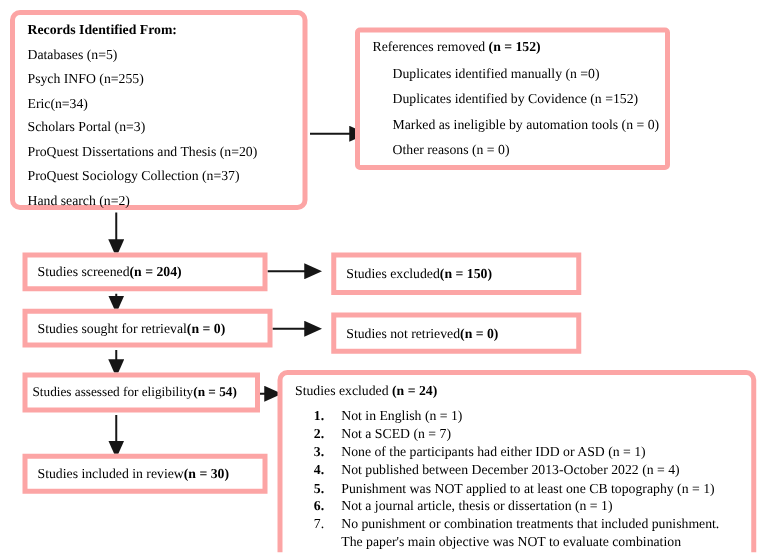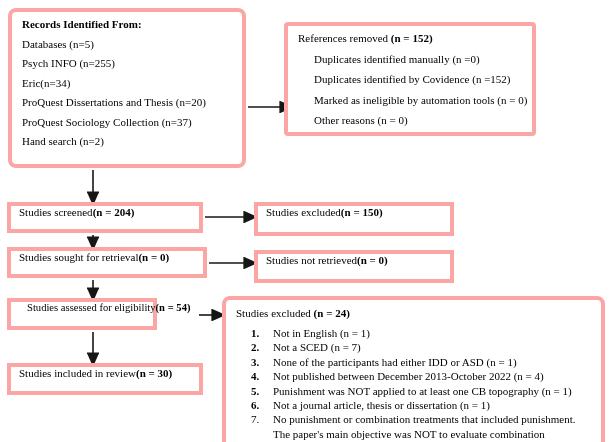--- a/index.html
+++ b/index.html
@@ -9,35 +9,35 @@
     overflow:hidden;
   }
   .arrows{position:absolute;left:0;top:0;pointer-events:none;}
   .fl{stroke:#161616;stroke-width:1.6;marker-end:url(#ah);}
   .box{
     position:absolute;box-sizing:border-box;background:#fff;
     border:4px solid #fca5a5;font-size:11px;
   }
   .rounded{border-radius:8px;}
   .slight{border-radius:4px;}
-  .small{display:flex;padding-left:8px;white-space:nowrap;}
+  .small{display:flex;align-items:center;padding-left:8px;white-space:nowrap;margin-left:11px;}
   .b{font-weight:bold;}
   
   #b-records{left:8px;top:8px;width:238px;height:160px;padding:3px 10px 0 10px;}
   #b-records .line{line-height:19.5px;white-space:nowrap;}
   
   #b-refs{left:284px;top:22px;width:252px;height:114px;padding:2px 8px 0 10px;}
   #b-refs .line{line-height:20.5px;white-space:nowrap;}
   #b-refs .indent{padding-left:16px;}
   
   #b-screened{left:7px;top:202px;width:196px;height:31px;}
   #b-excl150{left:254px;top:202px;width:200px;height:34px;}
   #b-sought{left:7px;top:247px;width:200px;height:31px;}
   #b-notret{left:254px;top:250px;width:200px;height:33px;}
-  #b-assessed{left:7px;top:298px;width:150px;height:32px;padding-left:16px;font-size:10.6px;}
+  #b-assessed{left:7px;top:298px;width:190px;height:32px;padding-left:4px;font-size:10.6px;}
   #b-included{left:7px;top:363px;width:196px;height:32px;}
   
   #b-excl24{left:222px;top:296px;width:383px;height:162px;padding:5px 8px 0 10px;border-radius:8px;}
   #b-excl24 .title{line-height:17px;white-space:nowrap;}
   #b-excl24 .ol{margin:4px 0 0 15px;}
   .item{display:flex;line-height:14.4px;}
   .item .num{font-weight:bold;width:17px;flex:0 0 17px;text-align:left;}
   .item .itxt{flex:1;padding-left:5px;}
   .item:last-child .num{font-weight:normal;}
 </style>
@@ -60,20 +60,21 @@
     <line class="fl" x1="93" y1="280" x2="93" y2="289"></line>
     <line class="fl" x1="199" y1="315" x2="213" y2="315"></line>
     <line class="fl" x1="93" y1="332" x2="93" y2="354"></line>
   </svg>
 
   <div class="box rounded" id="b-records">
     <div class="line b">Records Identified From:</div>
     <div class="line">Databases (n=5)</div>
     <div class="line">Psych INFO (n=255)</div>
     <div class="line">Eric(n=34)</div>
+    <div class="line">Scholars Portal (n=3)</div>
     <div class="line">ProQuest Dissertations and Thesis (n=20)</div>
     <div class="line">ProQuest Sociology Collection (n=37)</div>
     <div class="line">Hand search (n=2)</div>
   </div>
 
   <div class="box slight" id="b-refs">
     <div class="line"><span>References removed </span><span class="b">(n = 152)</span></div>
     <div class="line indent">Duplicates identified manually (n =0)</div>
     <div class="line indent">Duplicates identified by Covidence (n =152)</div>
     <div class="line indent">Marked as ineligible by automation tools (n = 0)</div>

